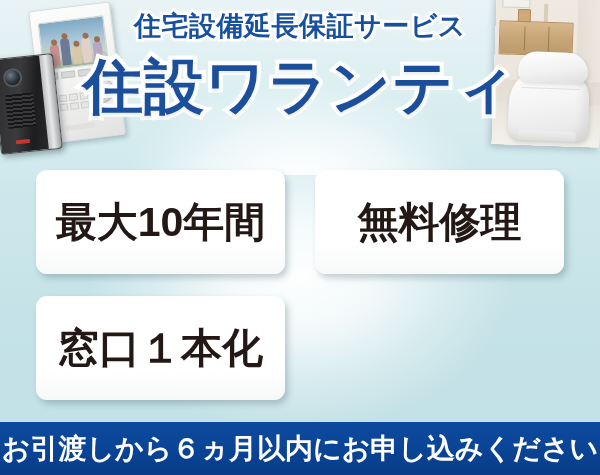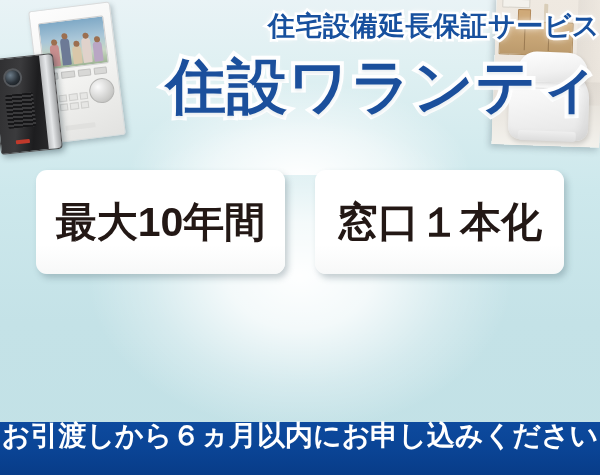--- a/index.html
+++ b/index.html
@@ -287,21 +287,21 @@
     height: 10px;
     background: linear-gradient(180deg,#efefef,#dcdcdc);
     border-radius: 3px;
   }
 
   
   .headline {
     position: absolute;
     left: 0; right: 0;
     top: 12px;
-    text-align: right;
+    text-align: center;
     z-index: 5;
     pointer-events: none;
   }
   .subtitle {
     font-size: 27px;
     font-weight: 700;
     color: #17509e;
     letter-spacing: 0.5px;
     line-height: 1.08;
     -webkit-text-stroke: 5px #ffffff;
@@ -354,21 +354,21 @@
     line-height: 1;
   }
 
   
   .bottombar {
     position: absolute;
     left: 0; right: 0; bottom: 0;
     height: 53px;
     background: linear-gradient(180deg,#0d4a9e 0%,#0a4495 52%,#083c88 100%);
     display: flex;
-    align-items: flex-start;
+    align-items: center;
     justify-content: center;
     z-index: 6;
   }
   .bottombar-text {
     font-size: 28px;
     font-weight: 700;
     color: #ffffff;
     letter-spacing: 0px;
     white-space: nowrap;
     line-height: 1;
@@ -438,20 +438,23 @@
   <div class="headline">
     <div class="subtitle">住宅設備延長保証サービス</div>
     <div class="maintitle">住設ワランティ</div>
   </div>
 
   <div class="features">
     <div class="card">
       <span class="card-label">最大10年間</span>
     </div>
     <div class="card">
+      <span class="card-label">無料修理</span>
+    </div>
+    <div class="card">
       <span class="card-label">窓口１本化</span>
     </div>
   </div>
 
   <div class="bottombar">
     <span class="bottombar-text">お引渡しから６ヵ月以内にお申し込みください</span>
   </div>
 
 </div>
 

